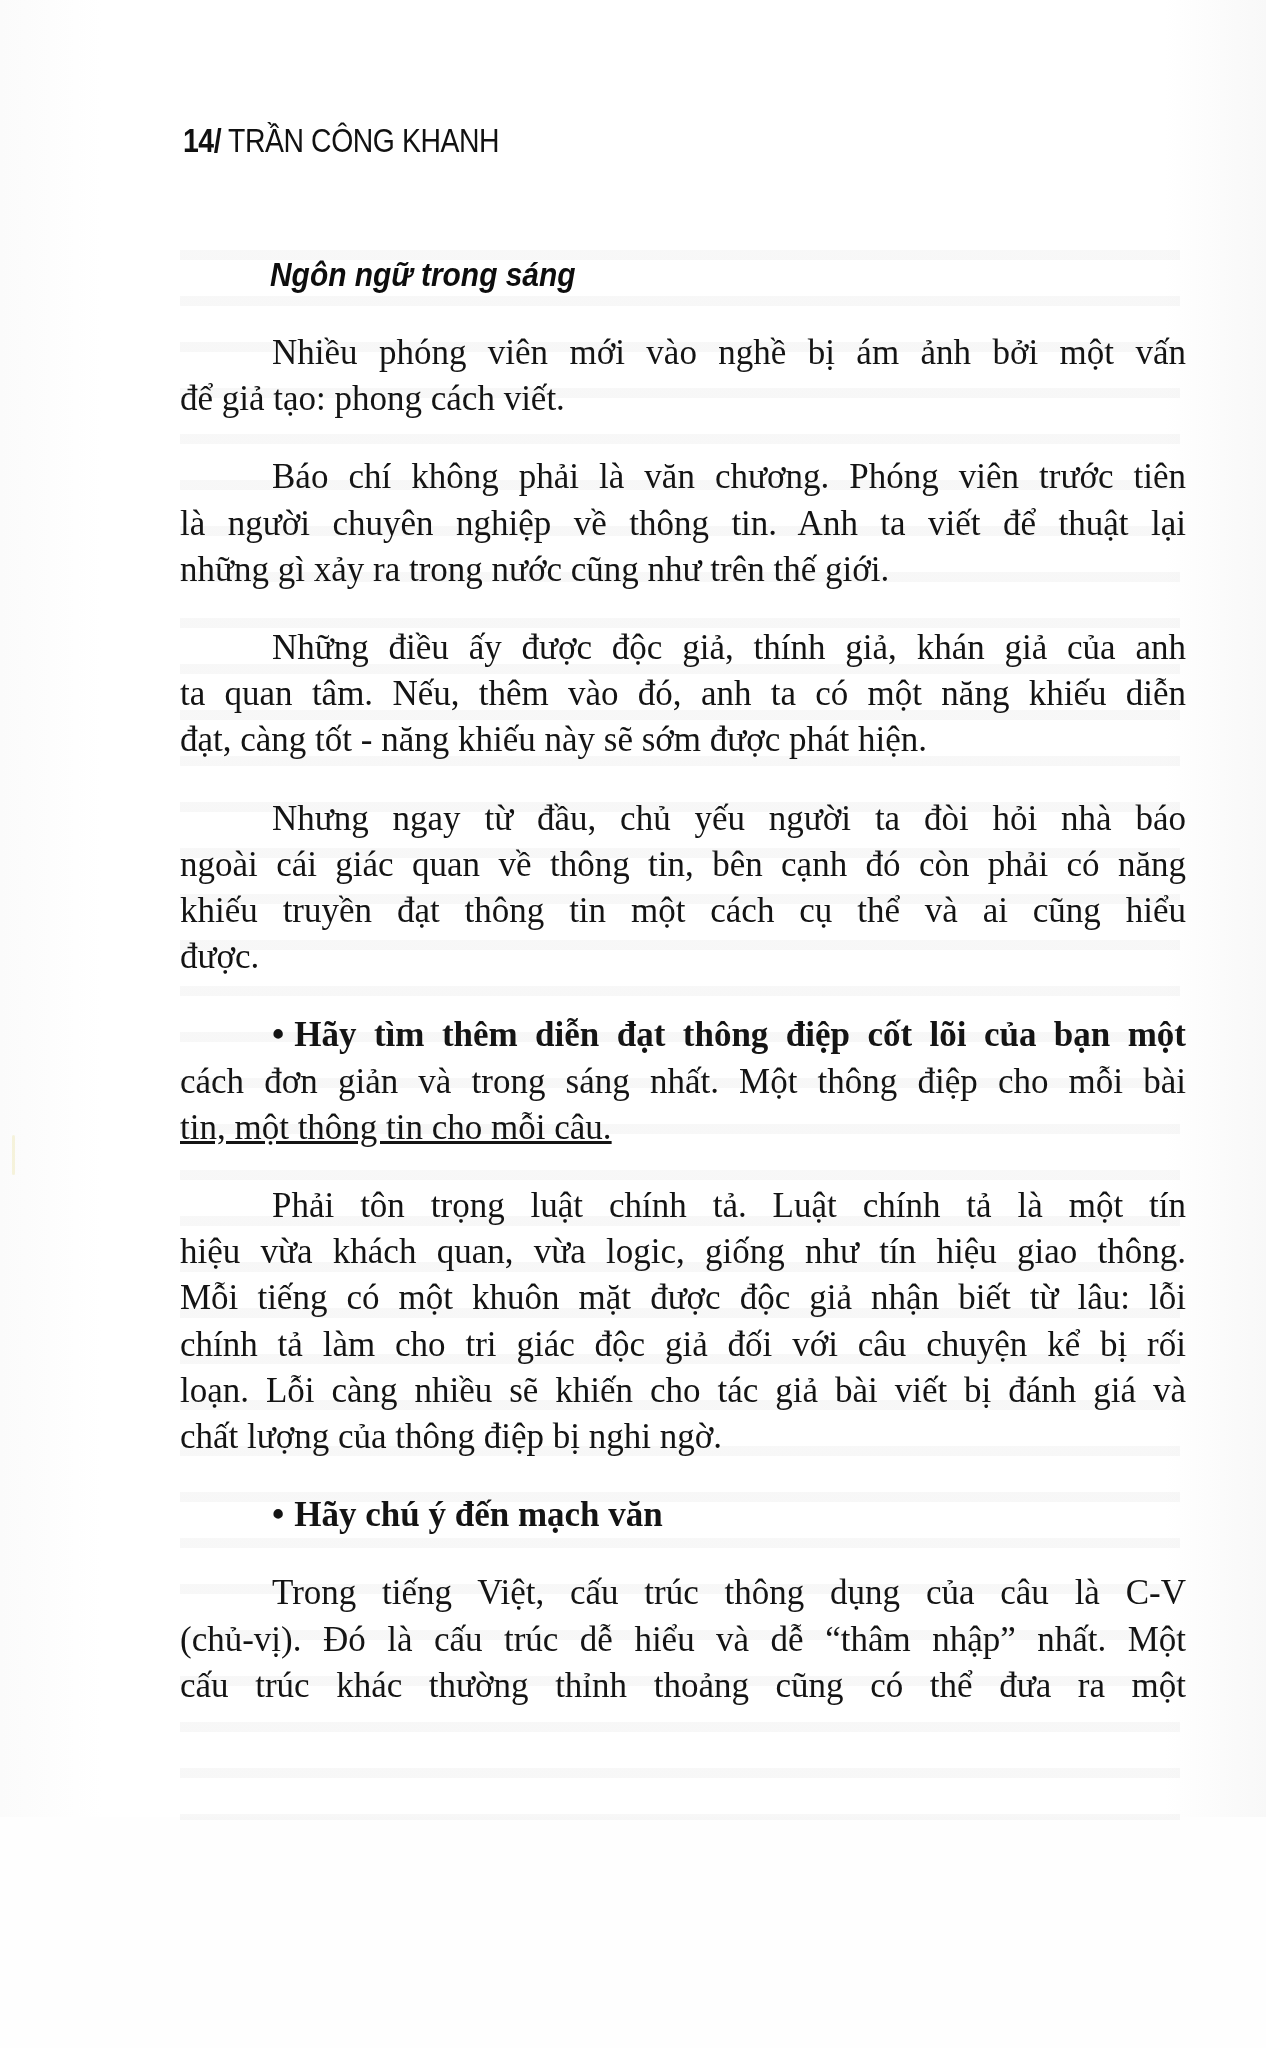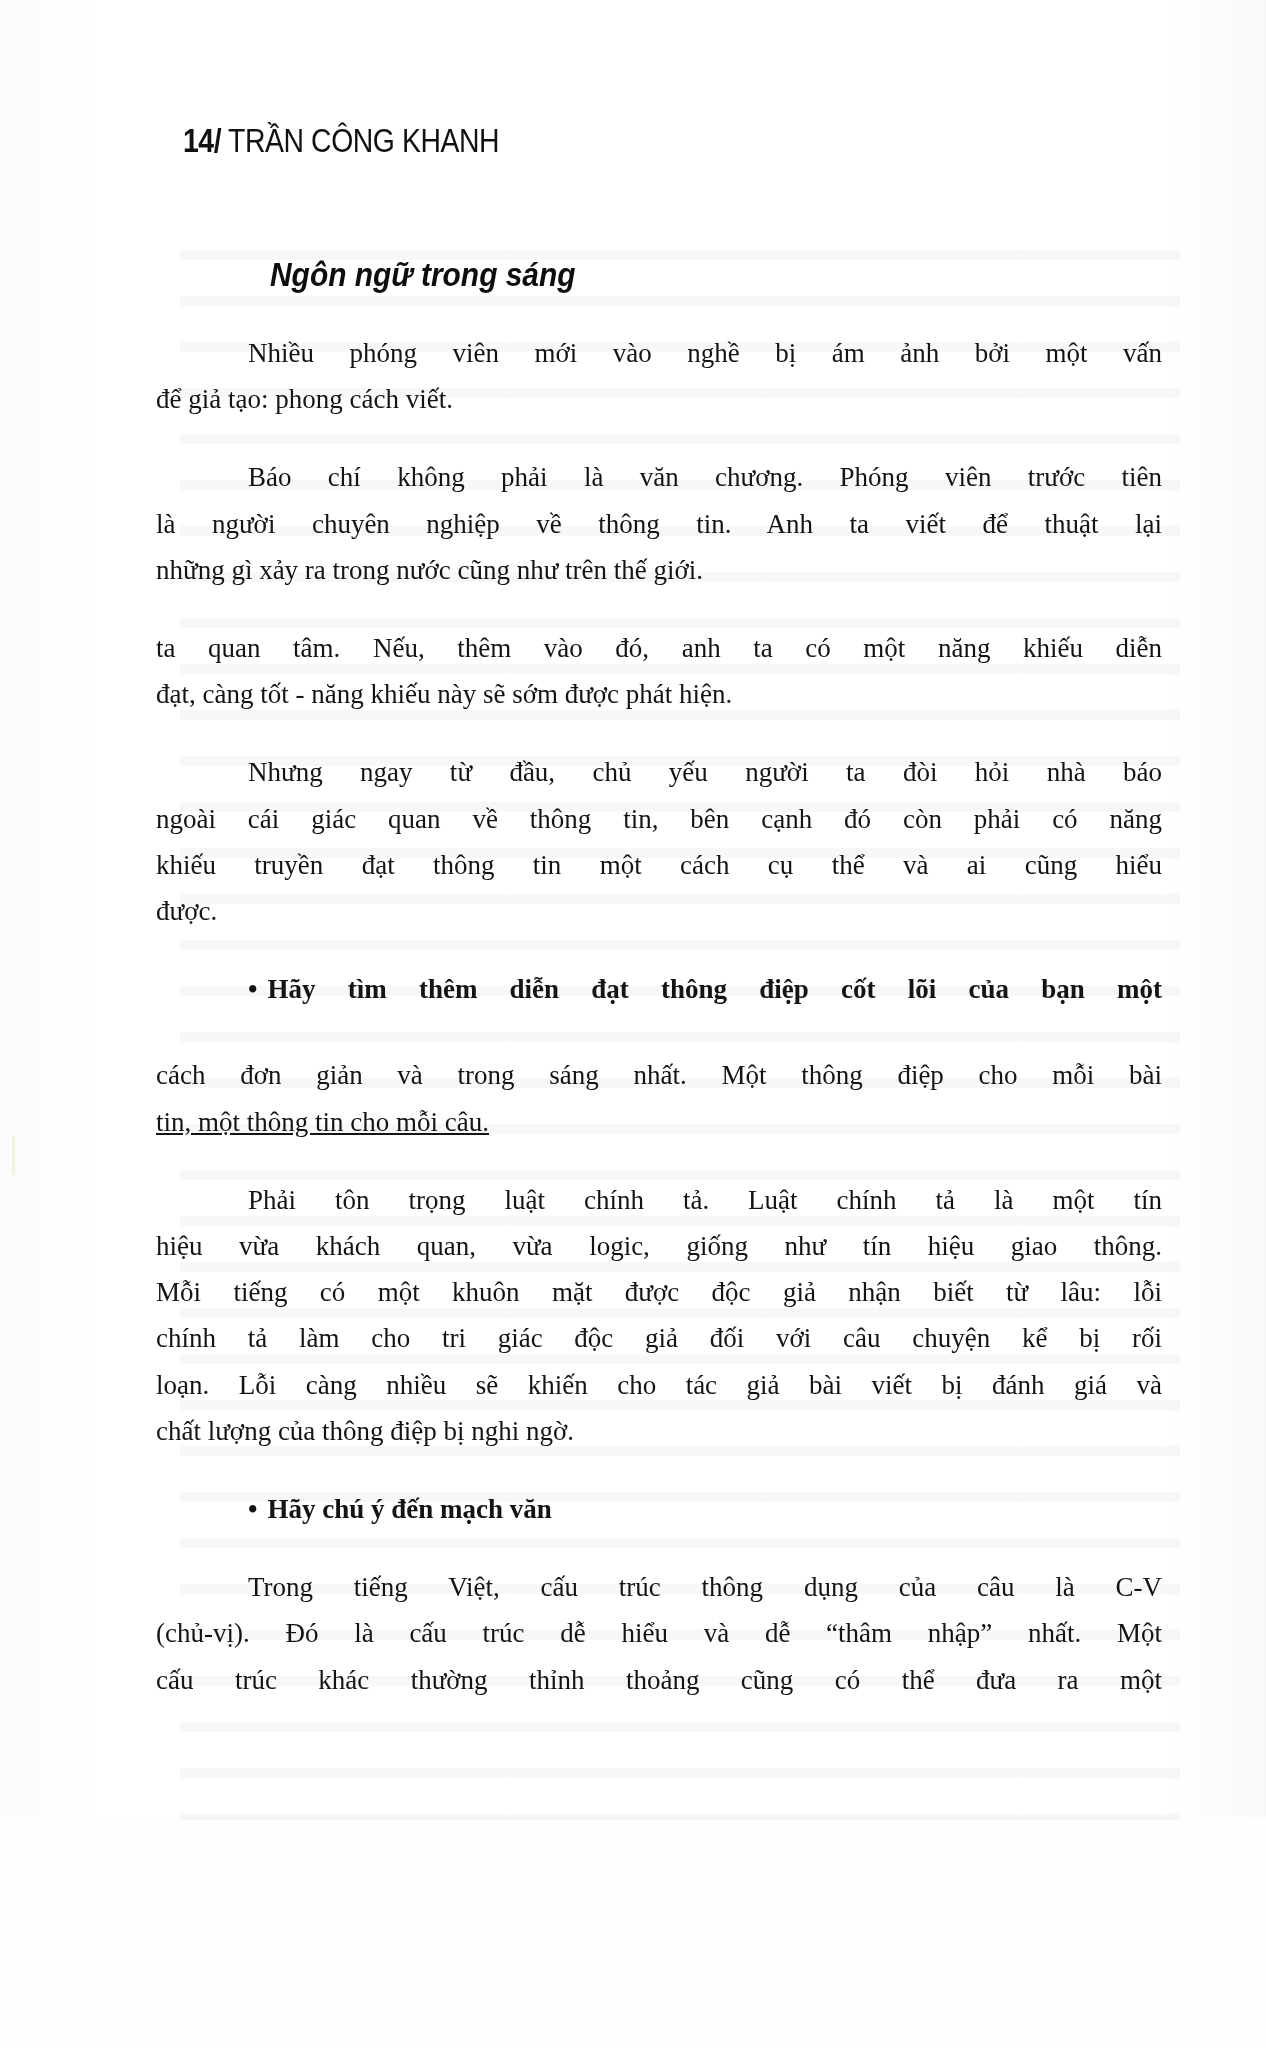--- a/index.html
+++ b/index.html
@@ -55,25 +55,25 @@
       font-weight: bold;
       font-style: italic;
       font-size: 34px;
       color: #0d0d0d;
       transform: scaleX(0.88);
       transform-origin: left center;
       white-space: nowrap;
     }
     .body-text {
       position: absolute;
-      left: 156px;
+      left: 180px;
       top: 330px;
       width: 1006px;
       font-family: "Liberation Serif", "DejaVu Serif", serif;
-      font-size: 27px;
+      font-size: 35px;
       line-height: 46.2px;
       color: #141414;
       text-align: justify;
     }
     .line {
       display: block;
       white-space: nowrap;
       text-align: justify;
       text-align-last: justify;
     }
@@ -121,34 +121,35 @@
       <span class="line last">để giả tạo: phong cách viết.</span>
     </div>
 
     <div class="para">
       <span class="line indent">Báo chí không phải là văn chương. Phóng viên trước tiên</span>
       <span class="line">là người chuyên nghiệp về thông tin. Anh ta viết để thuật lại</span>
       <span class="line last">những gì xảy ra trong nước cũng như trên thế giới.</span>
     </div>
 
     <div class="para">
+      <span class="line indent">Những điều ấy được độc giả, thính giả, khán giả của anh</span>
       <span class="line">ta quan tâm. Nếu, thêm vào đó, anh ta có một năng khiếu diễn</span>
       <span class="line last">đạt, càng tốt - năng khiếu này sẽ sớm được phát hiện.</span>
     </div>
 
     <div class="para">
       <span class="line indent">Nhưng ngay từ đầu, chủ yếu người ta đòi hỏi nhà báo</span>
       <span class="line">ngoài cái giác quan về thông tin, bên cạnh đó còn phải có năng</span>
       <span class="line">khiếu truyền đạt thông tin một cách cụ thể và ai cũng hiểu</span>
       <span class="line last">được.</span>
     </div>
 
     <div class="para" style="font-weight:bold;">
       <span class="line indent"><span class="bullet-dot">•</span><span>Hãy tìm thêm diễn đạt thông điệp cốt lõi của bạn một</span></span>
-      <span class="line" style="font-weight:normal;margin-top:40px;">cách  đơn giản và trong sáng nhất. Một thông điệp cho mỗi bài</span>
+      <span class="line" style="font-weight:normal;">cách  đơn giản và trong sáng nhất. Một thông điệp cho mỗi bài</span>
       <span class="line last" style="font-weight:normal;text-decoration:underline;">tin, một thông tin cho mỗi câu.</span>
     </div>
 
     <div class="para">
       <span class="line indent">Phải tôn trọng luật chính tả. Luật chính tả là một tín</span>
       <span class="line">hiệu vừa khách quan, vừa logic, giống như tín hiệu giao thông.</span>
       <span class="line">Mỗi tiếng có một khuôn mặt được độc giả nhận biết từ lâu: lỗi</span>
       <span class="line">chính tả làm cho tri giác độc giả đối với câu chuyện kể bị rối</span>
       <span class="line">loạn. Lỗi càng nhiều sẽ khiến cho tác giả bài viết bị đánh giá và</span>
       <span class="line last">chất lượng của thông điệp bị nghi ngờ.</span>

